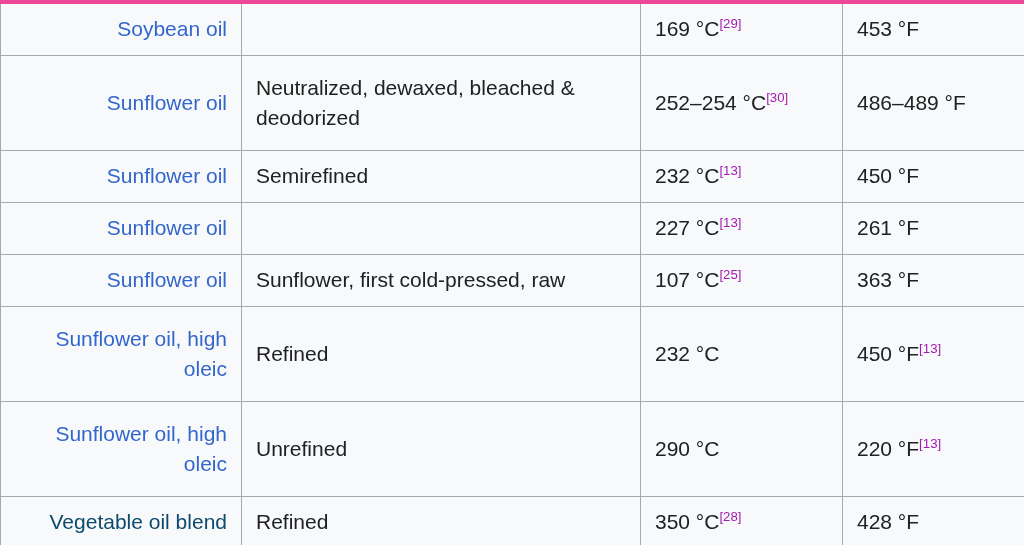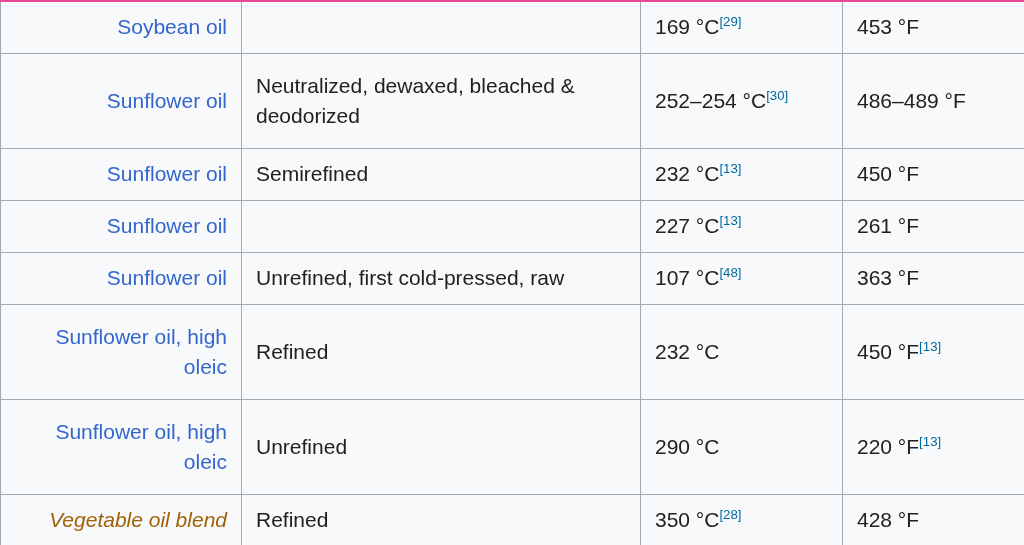--- a/index.html
+++ b/index.html
@@ -35,21 +35,21 @@
 
   table.wikitable td {
     border: 1px solid #a2a9b1;
     padding: 9px 14px;
     vertical-align: middle;
     background: #f8f9fa;
   }
 
   
   table.wikitable tr:first-child td {
-    border-top: 2px solid #ec4899;
+    border-top: 4px solid #ec4899;
   }
 
   col.c-oil     { width: 241px; }
   col.c-quality { width: 399px; }
   col.c-celsius { width: 202px; }
   col.c-fahr    { width: 182px; }
 
   .cell-oil {
     text-align: right;
   }
@@ -58,30 +58,30 @@
   .cell-fahr {
     text-align: left;
   }
 
   a.wikilink {
     color: #3366cc;
     text-decoration: none;
     cursor: pointer;
   }
 
-  .plain-name { color: #a16207; font-style: italic; }
+  .plain-name { color: #0c4a6e; }
 
   sup.reference {
     font-size: 0.63em;
     line-height: 1;
     vertical-align: super;
     white-space: nowrap;
   }
   sup.reference a {
-    color: #0369a1;
+    color: #a21caf;
     text-decoration: none;
     cursor: pointer;
   }
 
   .nowrap { white-space: nowrap; }
 
   
   tr.r-h1 td { height: 33px; }
   tr.r-h2 td { height: 76px; }
 </style>
@@ -116,22 +116,22 @@
           <td class="cell-fahr"><span class="nowrap"><span>450 °F</span></span></td>
         </tr>
         <tr class="r-h1">
           <td class="cell-oil"><a class="wikilink">Sunflower oil</a></td>
           <td class="cell-quality"><span></span></td>
           <td class="cell-celsius"><span class="nowrap"><span>227 °C</span><sup class="reference"><a>[13]</a></sup></span></td>
           <td class="cell-fahr"><span class="nowrap"><span>261 °F</span></span></td>
         </tr>
         <tr class="r-h1">
           <td class="cell-oil"><a class="wikilink">Sunflower oil</a></td>
-          <td class="cell-quality"><span>Unrefined, first cold-pressed, raw</span></td>
-          <td class="cell-celsius"><span class="nowrap"><span>107 °C</span><sup class="reference"><a>[48]</a></sup></span></td>
+          <td class="cell-quality"><span>Sunflower, first cold-pressed, raw</span></td>
+          <td class="cell-celsius"><span class="nowrap"><span>107 °C</span><sup class="reference"><a>[25]</a></sup></span></td>
           <td class="cell-fahr"><span class="nowrap"><span>363 °F</span></span></td>
         </tr>
         <tr class="r-h2">
           <td class="cell-oil"><a class="wikilink">Sunflower oil, high oleic</a></td>
           <td class="cell-quality"><span>Refined</span></td>
           <td class="cell-celsius"><span class="nowrap"><span>232 °C</span></span></td>
           <td class="cell-fahr"><span class="nowrap"><span>450 °F</span><sup class="reference"><a>[13]</a></sup></span></td>
         </tr>
         <tr class="r-h2">
           <td class="cell-oil"><a class="wikilink">Sunflower oil, high oleic</a></td>

